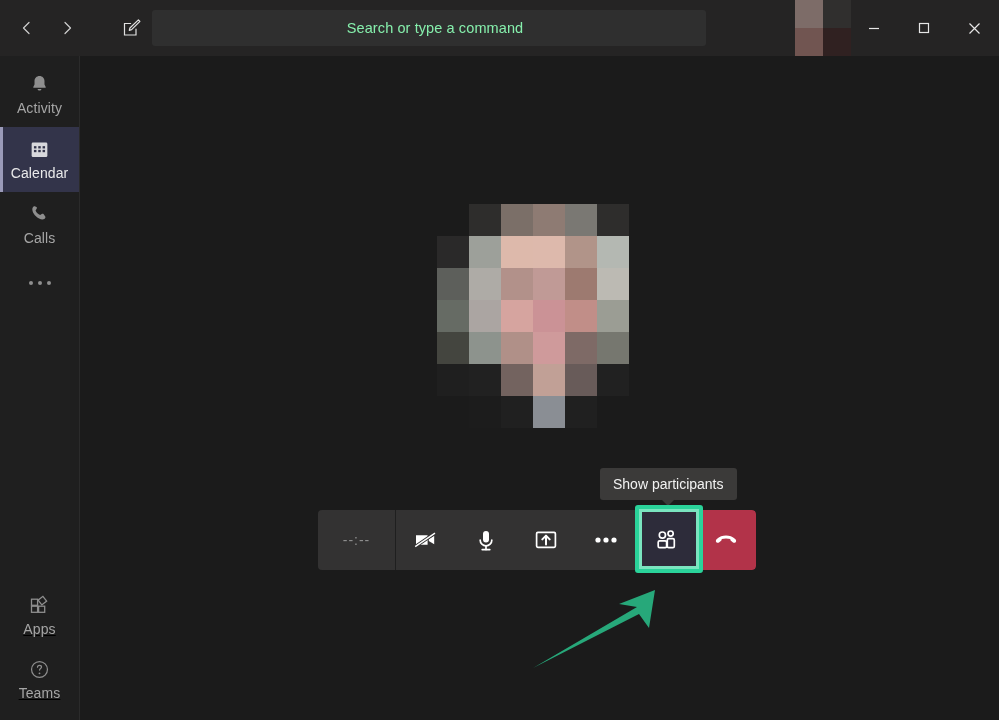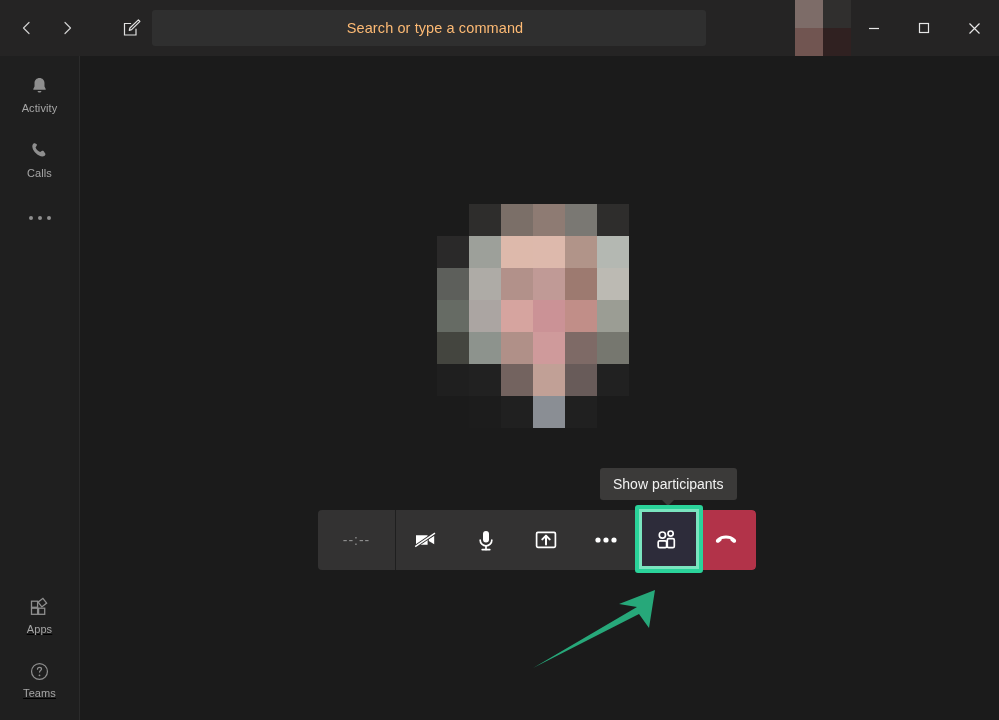--- a/index.html
+++ b/index.html
@@ -26,21 +26,21 @@
     width: 36px; height: 36px; margin-left: 30px;
     display: flex; align-items: center; justify-content: center;
     color: #e2e2e2; border-radius: 3px;
   }
   .searchbar {
     position: absolute; left: 152px; top: 10px; width: 554px; height: 36px;
     background: #2f2f2f; border-radius: 3px;
     display: flex; align-items: center; justify-content: center;
   }
   .searchbar span {
-    color: #fdba74; font-size: 14.5px; letter-spacing: .1px; margin-left: 12px;
+    color: #86efac; font-size: 14.5px; letter-spacing: .1px; margin-left: 12px;
   }
   .avatar-blur {
     position: absolute; left: 795px; top: 0; width: 56px; height: 56px;
     display: grid; grid-template-columns: 1fr 1fr; grid-template-rows: 1fr 1fr;
   }
   .winctrls {
     position: absolute; right: 0; top: 0; height: 56px;
     display: flex; align-items: center;
   }
   .winbtn {
@@ -55,21 +55,21 @@
   }
   .rail-sep {
     position: absolute; left: 79px; top: 56px; width: 1px; height: 664px;
     background: #2b2b2b;
   }
   .rail-item {
     position: relative; width: 79px; height: 65px;
     display: flex; flex-direction: column; align-items: center; justify-content: center;
     gap: 4px; color: #9a9a9a;
   }
-  .rail-item .lbl { font-size: 11px; color: #a6a6a6; letter-spacing: .1px; }
+  .rail-item .lbl { font-size: 14px; color: #a6a6a6; letter-spacing: .1px; }
   .rail-item.active { background: #33344a; }
   .rail-item.active .lbl { color: #e9e9ea; }
   .rail-item.active svg { color: #d8d8dc; }
   .rail-item.active::before {
     content: ""; position: absolute; left: 0; top: 0; width: 3px; height: 100%;
     background: #9a9ab8;
   }
   .rail-item svg { color: #8e8e8e; }
   .rail-more {
     width: 79px; height: 52px; display: flex; align-items: center; justify-content: center;
@@ -203,20 +203,32 @@
     <div class="rail-item" style="margin-top:6px;">
       <svg width="23" height="23" viewBox="0 0 24 24">
         <path d="M12 3.2c-3 0-5.2 2.3-5.2 5.2v3.6l-1.3 2.6c-.2.4.1.9.6.9h11.8c.5 0 .8-.5.6-.9l-1.3-2.6V8.4c0-2.9-2.2-5.2-5.2-5.2z" fill="currentColor"></path>
         <path d="M10 16.6c.2 1 1 1.7 2 1.7s1.8-.7 2-1.7z" fill="currentColor"></path>
       </svg>
       <div class="lbl">Activity</div>
     </div>
 
 
 
+    <div class="rail-item active">
+      <svg width="23" height="23" viewBox="0 0 24 24">
+        <rect x="3.8" y="4.8" width="16.4" height="15" rx="1.4" fill="currentColor"></rect>
+        <rect x="6.2" y="8.5" width="2.6" height="2.4" fill="#33344a"></rect>
+        <rect x="10.7" y="8.5" width="2.6" height="2.4" fill="#33344a"></rect>
+        <rect x="15.2" y="8.5" width="2.6" height="2.4" fill="#33344a"></rect>
+        <rect x="6.2" y="12.4" width="2.6" height="2.4" fill="#33344a"></rect>
+        <rect x="10.7" y="12.4" width="2.6" height="2.4" fill="#33344a"></rect>
+        <rect x="15.2" y="12.4" width="2.6" height="2.4" fill="#33344a"></rect>
+      </svg>
+      <div class="lbl">Calendar</div>
+    </div>
 
     <div class="rail-item">
       <svg width="23" height="23" viewBox="0 0 24 24">
         <path d="M7.6 3.6c-.9-.6-2 .1-2.6 1-1.3 2 .1 6 3 9s7 4.3 9 3c.9-.6 1.6-1.7 1-2.6l-1.8-2.4c-.4-.6-1.3-.6-1.9-.2l-1.6 1.1c-1-.4-2-1-2.9-1.9s-1.5-1.9-1.9-2.9l1.1-1.6c.4-.6.4-1.5-.2-1.9z" fill="currentColor"></path>
       </svg>
       <div class="lbl">Calls</div>
     </div>
 
 
     <div class="rail-more">

